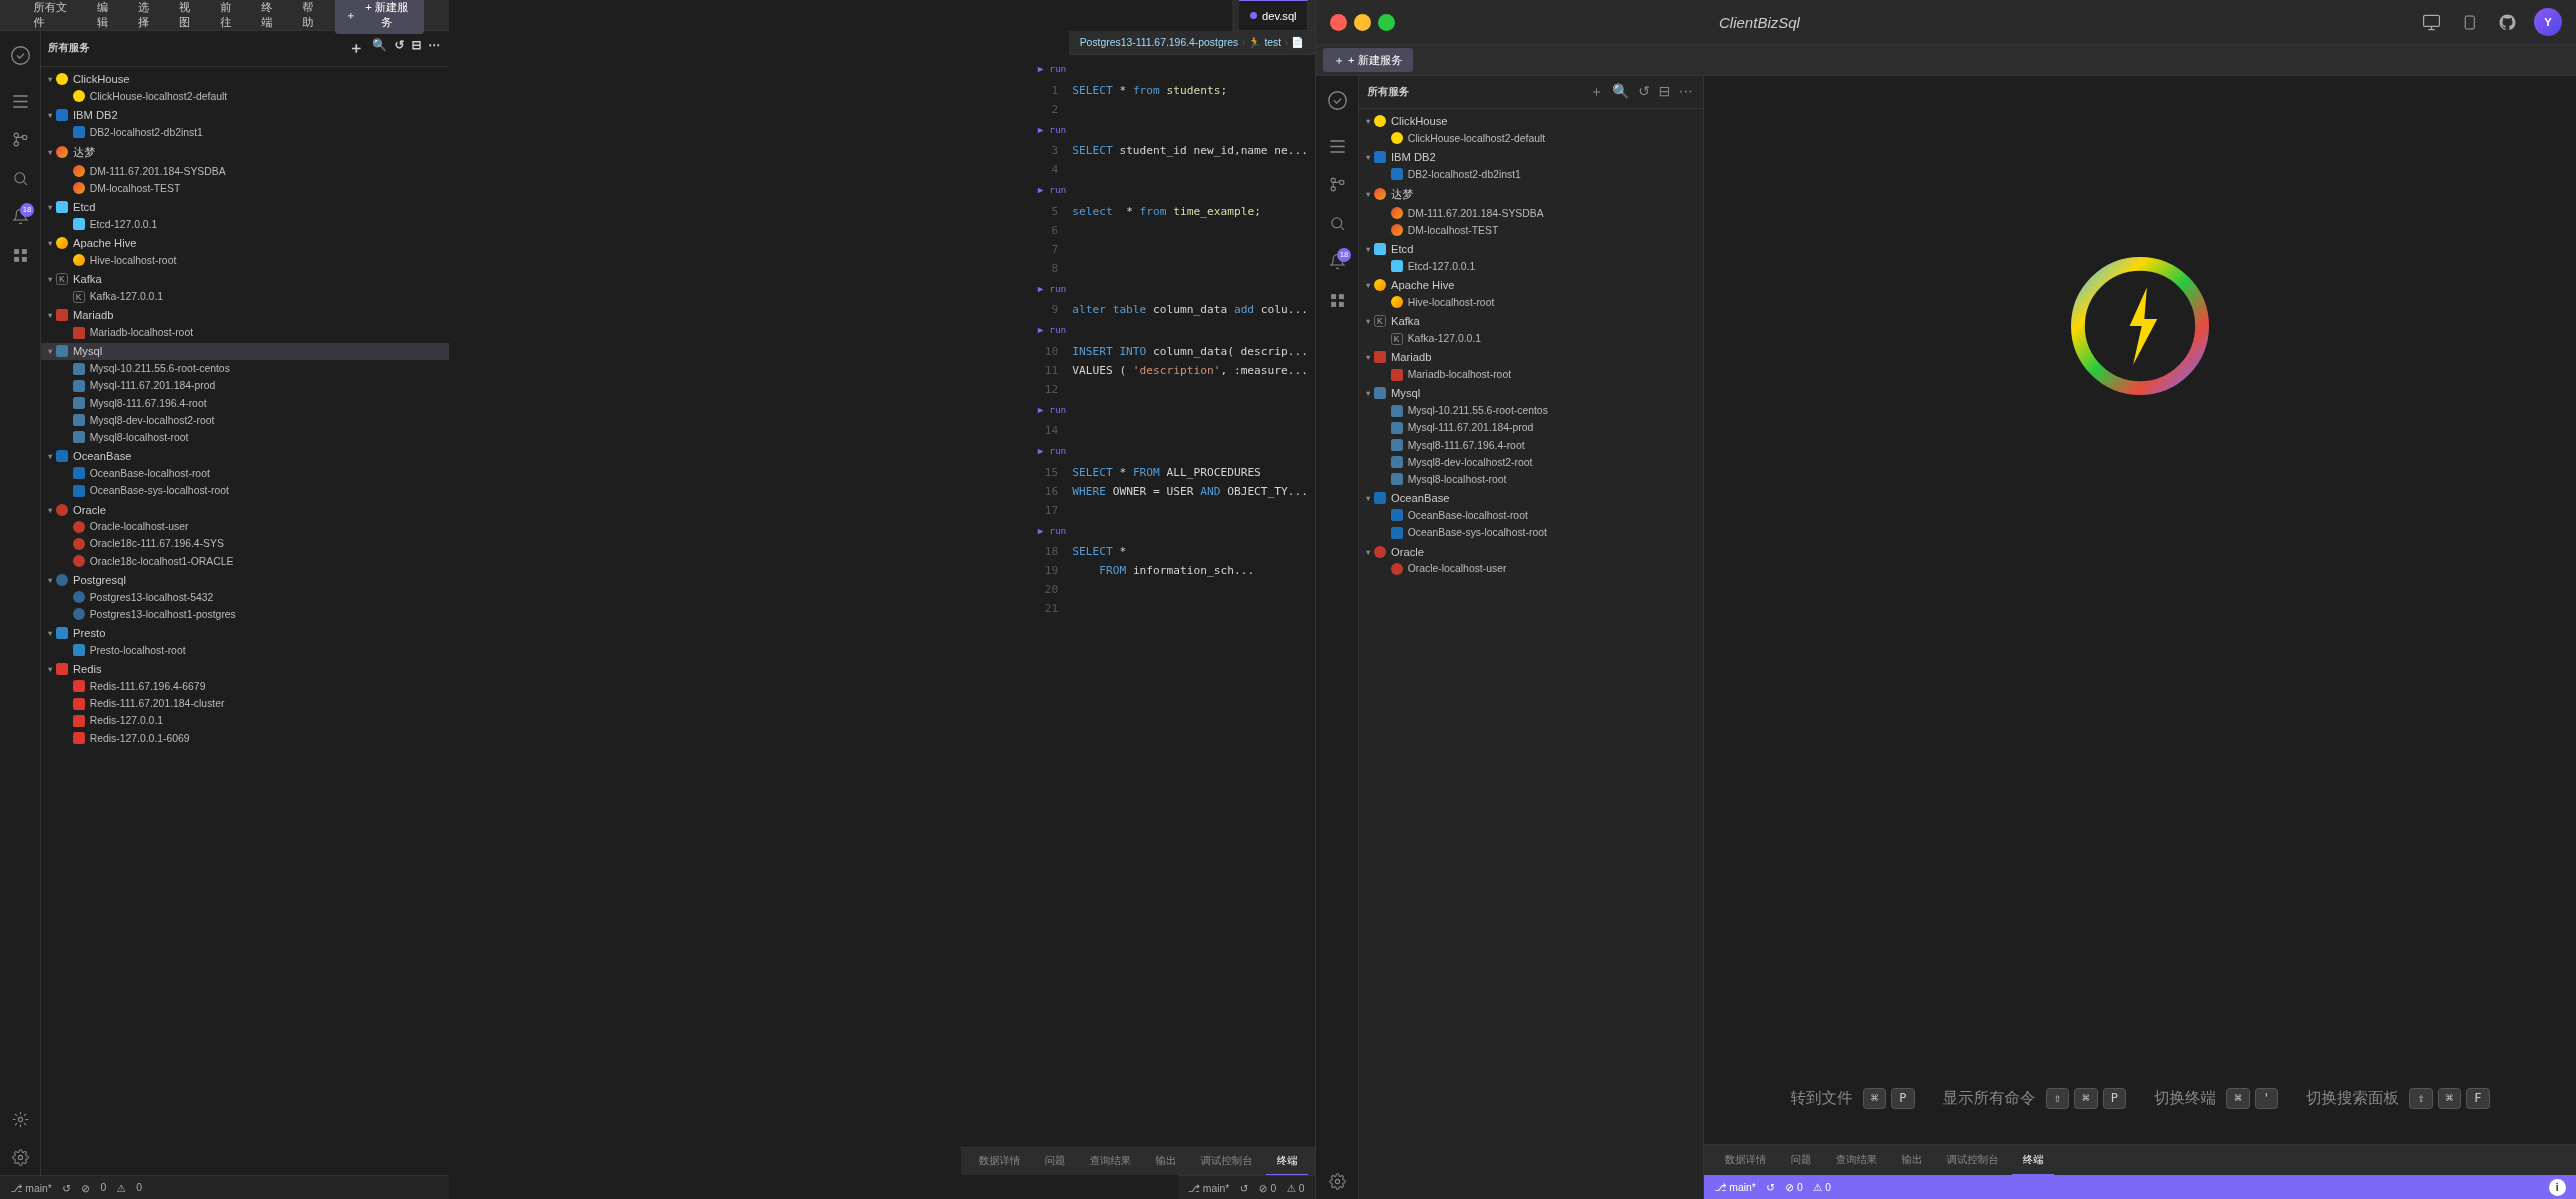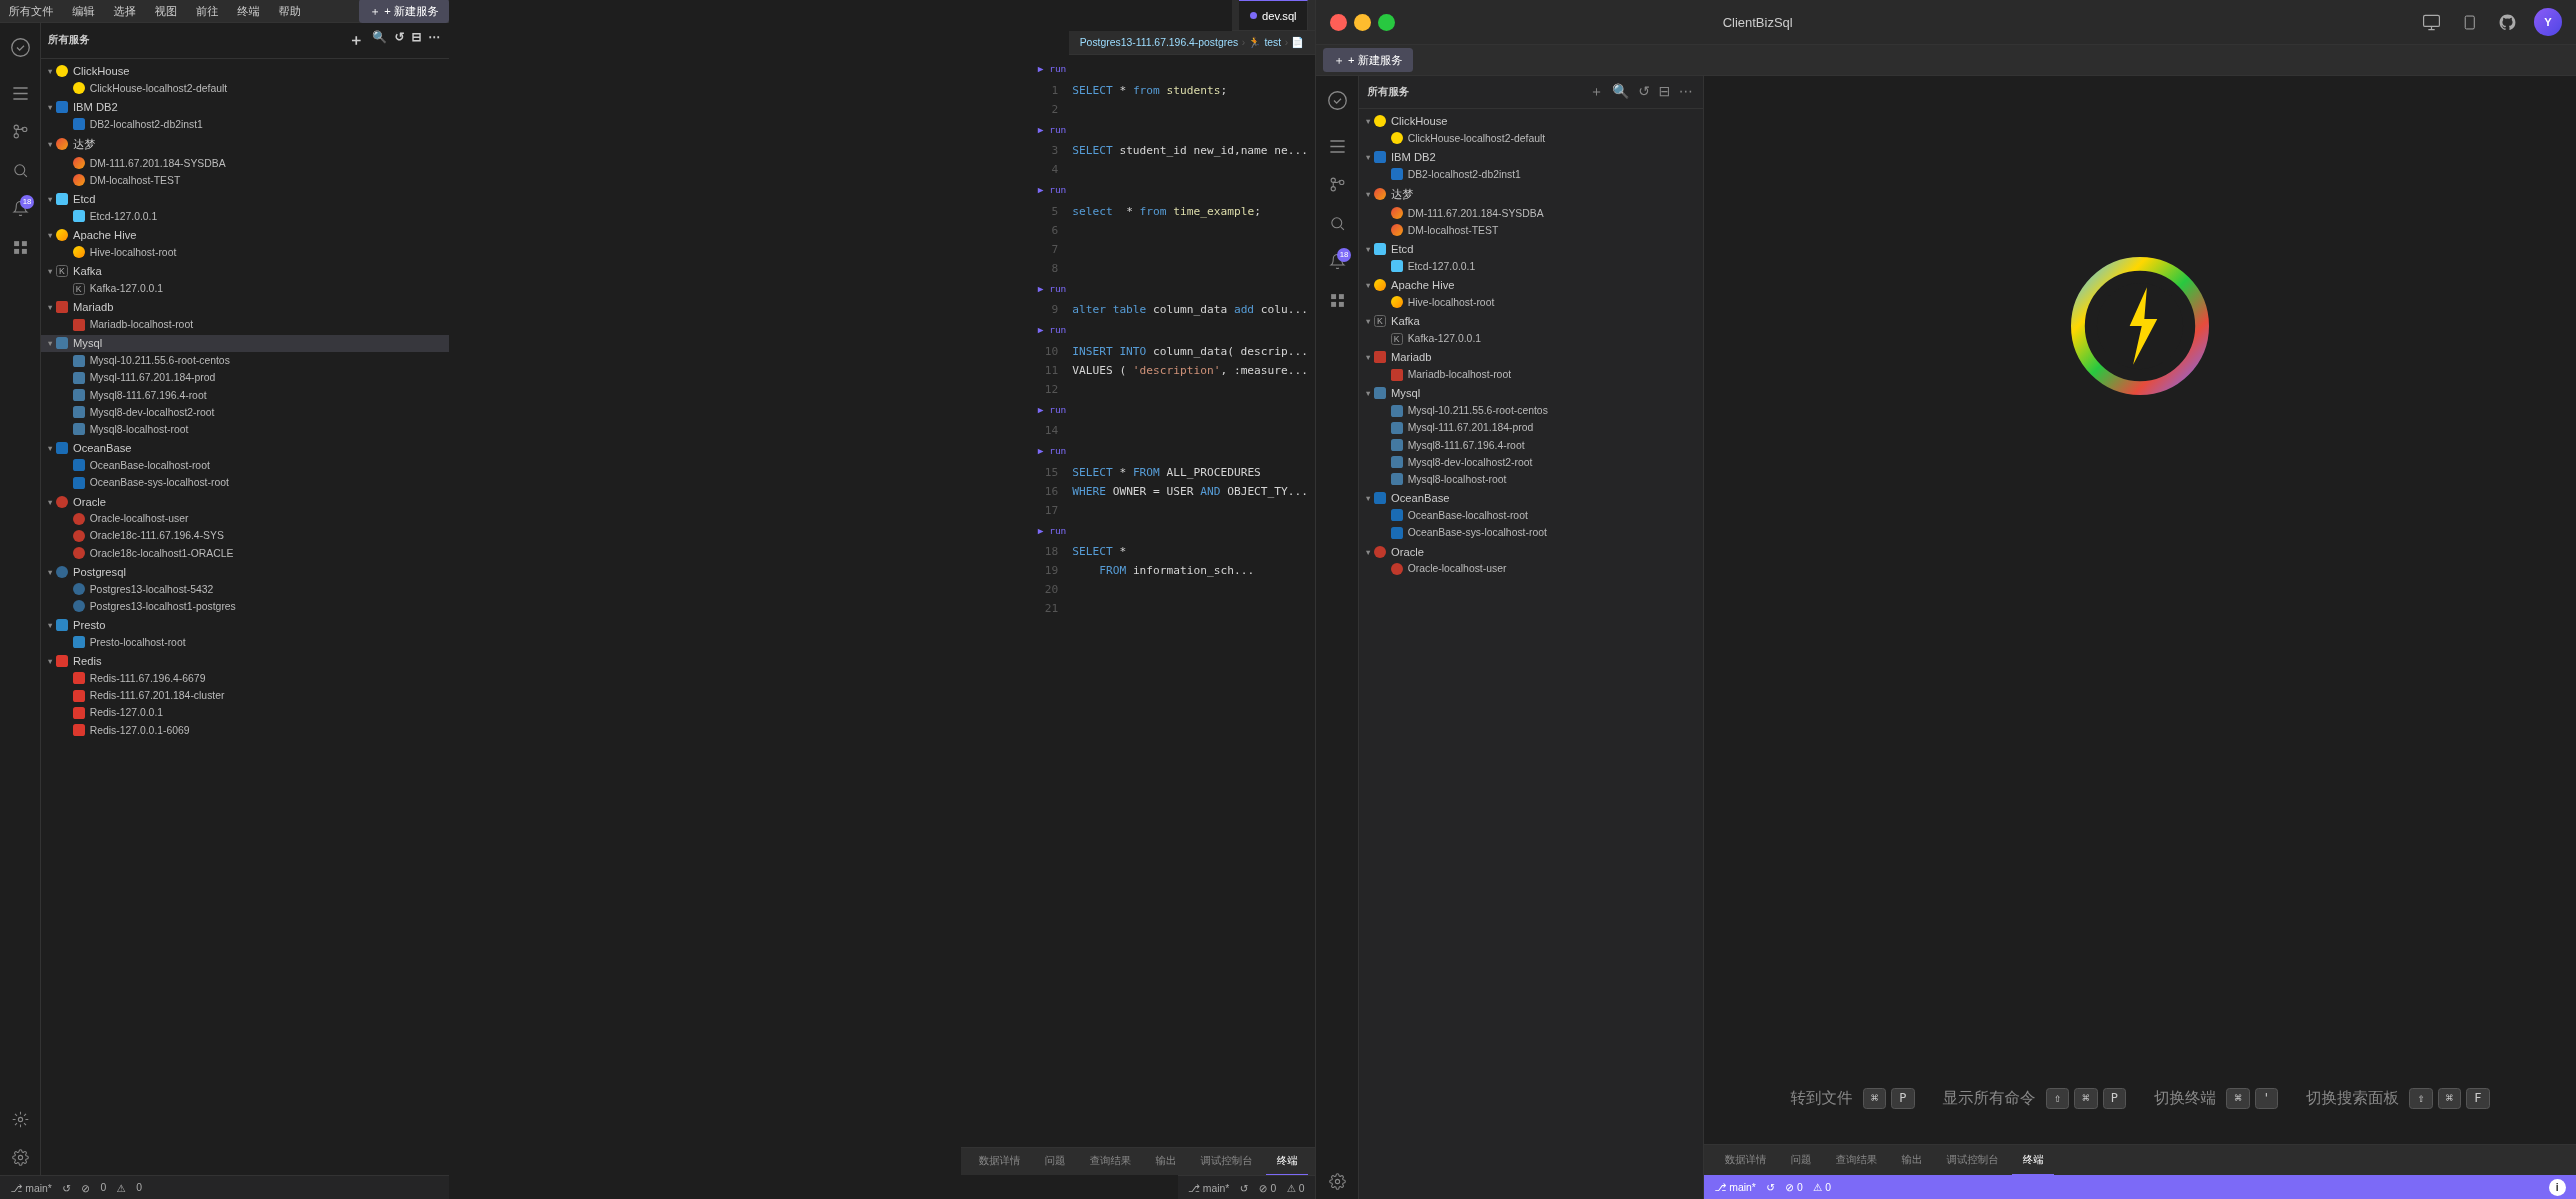--- a/index.html
+++ b/index.html
@@ -60,24 +60,24 @@
       position: absolute; top: 3.5px; right: 3.5px;
       background: #7c6af7; color: #fff;
       width: 14px; height: 14px; border-radius: 50%;
       font-size: 7.8px; display: flex; align-items: center; justify-content: center;
     }
     .activity-spacer { flex: 1; }
 
     
     .top-menu {
       background: #2d2d2d;
-      height: 23px;
+      height: 31px;
       display: flex;
       align-items: center;
-      padding: 0 0;
+      padding: 0 25px;
       gap: 1.7px;
       border-bottom: 0.9px solid #333;
       flex-shrink: 0;
     }
     .menu-item {
       padding: 3.5px 8.6px;
       color: #ccc;
       cursor: pointer;
       border-radius: 3.5px;
       font-size: 11.2px;
@@ -226,21 +226,21 @@
     }
 
     
     .rp-titlebar {
       display: flex; align-items: center;
       background: #2a2a2a; height: 45px;
       padding: 0 14px;
       flex-shrink: 0;
       border-bottom: 0.9px solid #333;
     }
-    .rp-title { color: #ccc; font-size: 13px; margin-left: auto; margin-right: auto; }
+    .rp-title { color: #ccc; font-size: 15px; margin-left: auto; margin-right: auto; font-style: italic; }
 
     
     .rp-top-menu {
       display: flex; align-items: center;
       background: #2d2d2d; height: 31px;
       border-bottom: 0.9px solid #333; padding: 0 7px;
       flex-shrink: 0; gap: 1.7px;
     }
 
     

